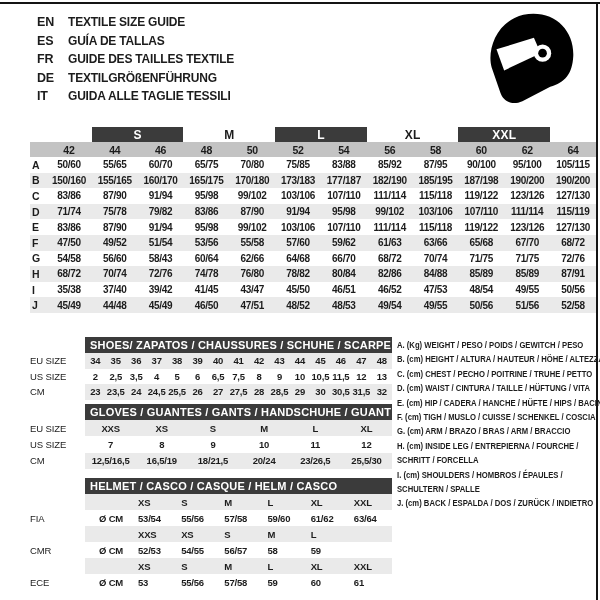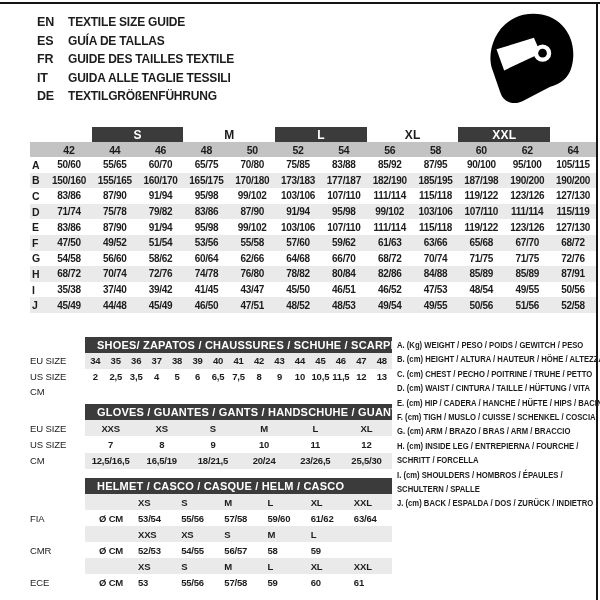--- a/index.html
+++ b/index.html
@@ -30,21 +30,21 @@
   .row-label{width:16px;padding-left:2px;box-sizing:border-box;font-weight:bold;font-size:10.5px;flex:none;}
   .stripe{background:var(--stripe);}
 
   
   .section{position:absolute;left:30px;display:flex;}
   .sec-labels{width:55px;flex:none;}
   .sec-labels::before{content:"";display:block;height:16px;}
   .sec-label{display:flex;align-items:center;font-weight:normal;font-size:9.5px;letter-spacing:-0.1px;}
   .sec-table{width:307px;flex:none;}
   .sec-bar{height:16px;background:var(--dark);color:#fff;font-weight:bold;font-size:11px;
-           display:flex;align-items:center;padding-left:12px;box-sizing:border-box;
+           display:flex;align-items:center;padding-left:5px;box-sizing:border-box;
            letter-spacing:0.2px;white-space:nowrap;}
   .sec-row{display:flex;align-items:center;}
   .sec-cell{flex:1;text-align:center;font-weight:bold;font-size:9.5px;letter-spacing:-0.2px;white-space:nowrap;}
   #shoes-rows .sec-row,#shoes-labels .sec-label{height:15.6px;}
   #gloves-rows .sec-row,#gloves-labels .sec-label{height:16.4px;}
   #helmet-rows .sec-row,#helmet-labels .sec-label{height:16px;}
   #helmet-rows .sec-cell{text-align:left;padding-left:5px;box-sizing:border-box;}
   #helmet-rows .helm-first{flex:none;width:48px;padding-left:14px;}
 
   
@@ -66,26 +66,26 @@
       </div>
       <div class="lang-row">
         <div class="lang-code">ES</div>
         <div class="lang-text">GUÍA DE TALLAS</div>
       </div>
       <div class="lang-row">
         <div class="lang-code">FR</div>
         <div class="lang-text">GUIDE DES TAILLES TEXTILE</div>
       </div>
       <div class="lang-row">
+        <div class="lang-code">DE</div>
+        <div class="lang-text">TEXTILGRÖßENFÜHRUNG</div>
+      </div>
+      <div class="lang-row">
         <div class="lang-code">IT</div>
         <div class="lang-text">GUIDA ALLE TAGLIE TESSILI</div>
-      </div>
-      <div class="lang-row">
-        <div class="lang-code">DE</div>
-        <div class="lang-text">TEXTILGRÖßENFÜHRUNG</div>
       </div>
     </div>
 
   <div class="helmet-badge">
     <svg viewBox="0 0 100 100" width="96" height="96">
       <path d="M41 6 C72 0 94 21 93 49 C92 68 84 77 69 81 L40 96 C29 101 20 96 17 87 L8 61 C3 44 12 13 41 6 Z" fill="#000"></path>
       <polygon points="13,42 52,30 59,46 21,64" fill="#fff"></polygon>
       <circle cx="61" cy="46" r="9" fill="#fff"></circle>
       <circle cx="61" cy="46" r="4.5" fill="#000"></circle>
     </svg>
@@ -204,21 +204,21 @@
         <div class="cell" style="width: 45.8333px;">61/63</div>
         <div class="cell" style="width: 45.8333px;">63/66</div>
         <div class="cell" style="width: 45.8333px;">65/68</div>
         <div class="cell" style="width: 45.8333px;">67/70</div>
         <div class="cell" style="width: 45.8333px;">68/72</div>
       </div>
       <div class="t-row">
         <div class="row-label">G</div>
         <div class="cell" style="width: 45.8333px;">54/58</div>
         <div class="cell" style="width: 45.8333px;">56/60</div>
-        <div class="cell" style="width: 45.8333px;">58/62</div>
+        <div class="cell" style="width: 45.8333px;">58/43</div>
         <div class="cell" style="width: 45.8333px;">60/64</div>
         <div class="cell" style="width: 45.8333px;">62/66</div>
         <div class="cell" style="width: 45.8333px;">64/68</div>
         <div class="cell" style="width: 45.8333px;">66/70</div>
         <div class="cell" style="width: 45.8333px;">68/72</div>
         <div class="cell" style="width: 45.8333px;">70/74</div>
         <div class="cell" style="width: 45.8333px;">71/75</div>
         <div class="cell" style="width: 45.8333px;">71/75</div>
         <div class="cell" style="width: 45.8333px;">72/76</div>
       </div>
@@ -305,20 +305,37 @@
             <div class="sec-cell">6,5</div>
             <div class="sec-cell">7,5</div>
             <div class="sec-cell">8</div>
             <div class="sec-cell">9</div>
             <div class="sec-cell">10</div>
             <div class="sec-cell">10,5</div>
             <div class="sec-cell">11,5</div>
             <div class="sec-cell">12</div>
             <div class="sec-cell">13</div>
           </div>
+          <div class="sec-row stripe">
+            <div class="sec-cell">23</div>
+            <div class="sec-cell">23,5</div>
+            <div class="sec-cell">24</div>
+            <div class="sec-cell">24,5</div>
+            <div class="sec-cell">25,5</div>
+            <div class="sec-cell">26</div>
+            <div class="sec-cell">27</div>
+            <div class="sec-cell">27,5</div>
+            <div class="sec-cell">28</div>
+            <div class="sec-cell">28,5</div>
+            <div class="sec-cell">29</div>
+            <div class="sec-cell">30</div>
+            <div class="sec-cell">30,5</div>
+            <div class="sec-cell">31,5</div>
+            <div class="sec-cell">32</div>
+          </div>
         </div>
     </div>
   </div>
 
   <div class="section" style="top:404px">
     <div class="sec-labels" id="gloves-labels">
         <div class="sec-label">EU SIZE</div>
         <div class="sec-label">US SIZE</div>
         <div class="sec-label">CM</div>
       </div>

